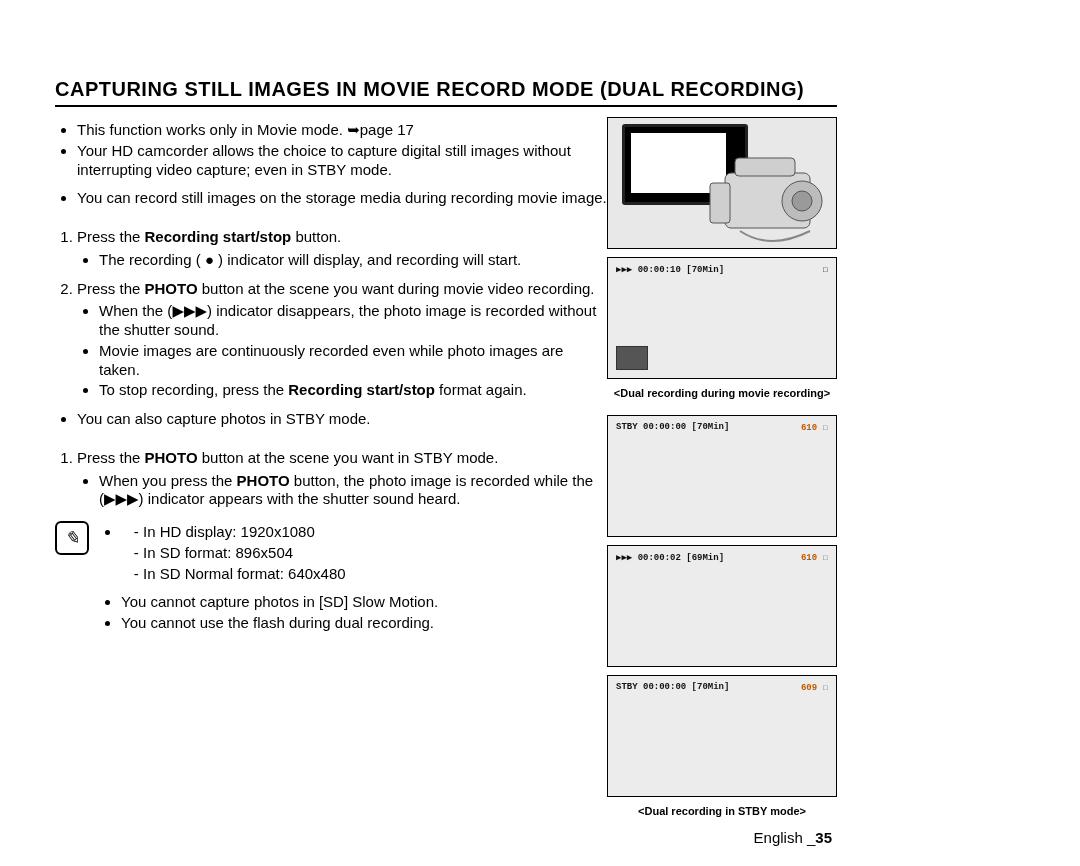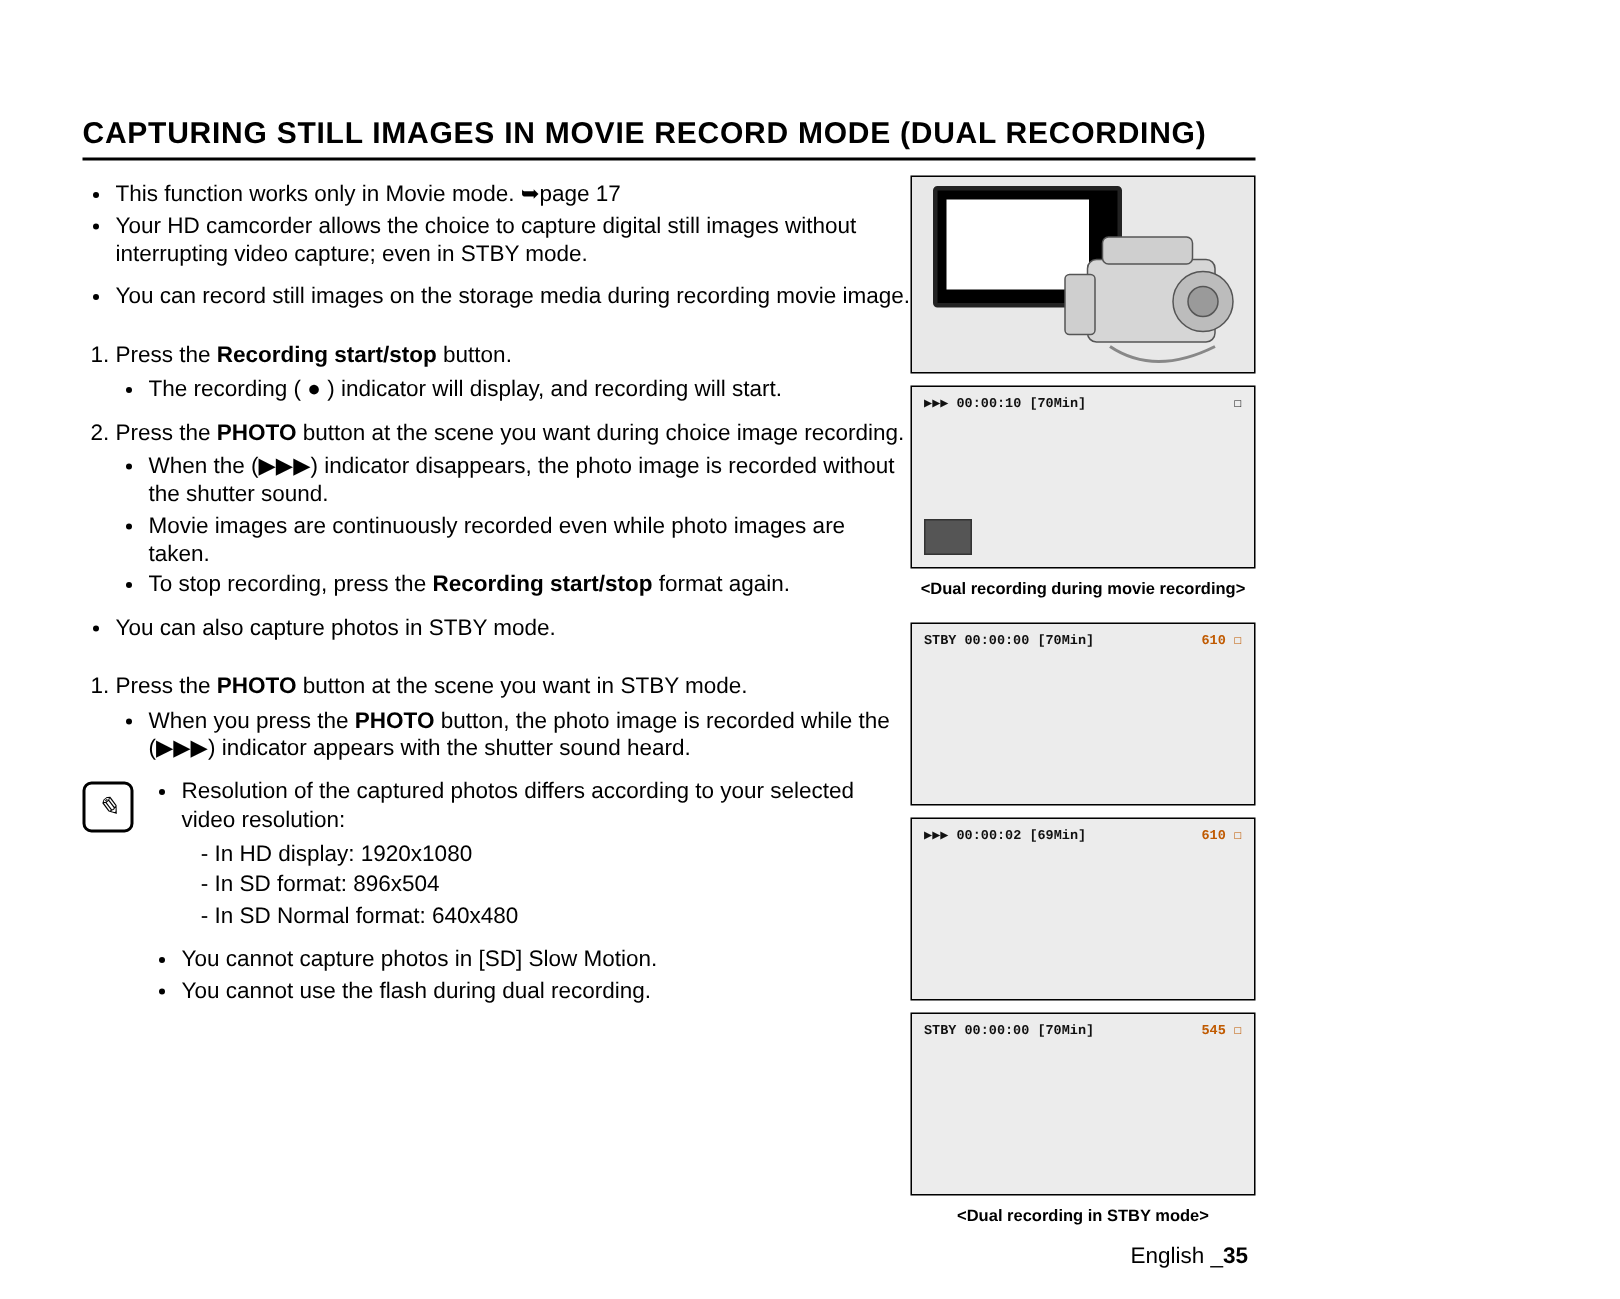--- a/index.html
+++ b/index.html
@@ -185,21 +185,21 @@
       </ul>
 
       <ol>
         <li>
           <span>Press the </span><b>Recording start/stop</b><span> button.</span>
           <ul class="sub">
             <li>The recording ( ● ) indicator will display, and recording will start.</li>
           </ul>
         </li>
         <li>
-          <span>Press the </span><b>PHOTO</b><span> button at the scene you want during choice image recording.</span>
+          <span>Press the </span><b>PHOTO</b><span> button at the scene you want during movie video recording.</span>
           <ul class="sub">
             <li>
               <span>When the (</span><span>▶▶▶</span><span>) indicator disappears, the photo image is recorded without the shutter sound.</span>
             </li>
             <li>Movie images are continuously recorded even while photo images are taken.</li>
             <li>
               <span>To stop recording, press the </span><b>Recording start/stop</b><span> format again.</span>
             </li>
           </ul>
         </li>
@@ -218,21 +218,20 @@
             </li>
           </ul>
         </li>
       </ol>
 
       <div class="note-row">
         <div class="note-icon">✎</div>
         <div class="note-body">
           <ul style="margin-top:0;">
             <li>
-              <span>Resolution of the captured photos differs according to your selected video resolution:</span>
               <ul class="dash">
                 <li>In HD display: 1920x1080</li>
                 <li>In SD format: 896x504</li>
                 <li>In SD Normal format: 640x480</li>
               </ul>
             </li>
             <li>You cannot capture photos in [SD] Slow Motion.</li>
             <li>You cannot use the flash during dual recording.</li>
           </ul>
         </div>
@@ -275,21 +274,21 @@
       <div class="fig fig-lcd">
         <div class="lcd-bar">
           <span>▶▶▶ 00:00:02  [69Min]</span>
           <span class="orange">610 ☐</span>
         </div>
       </div>
 
       <div class="fig fig-lcd">
         <div class="lcd-bar">
           <span>STBY 00:00:00  [70Min]</span>
-          <span class="orange">545 ☐</span>
+          <span class="orange">609 ☐</span>
         </div>
       </div>
       <div class="caption">&lt;Dual recording in STBY mode&gt;</div>
 
     </div>
   </div>
 
   <div class="footer">
     <span class="lang">English _</span><span class="pgnum">35</span>
   </div>

